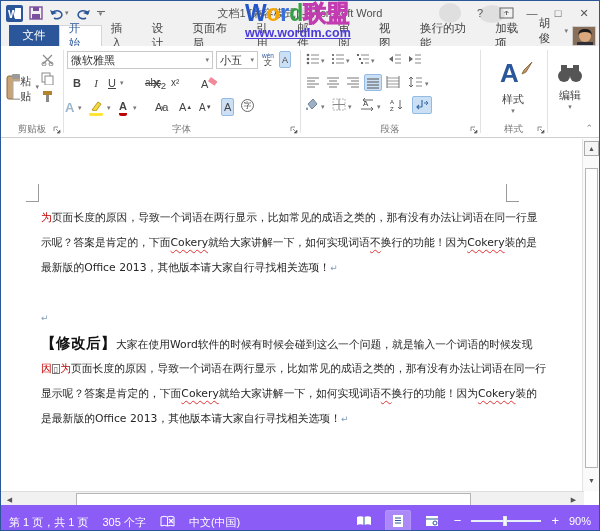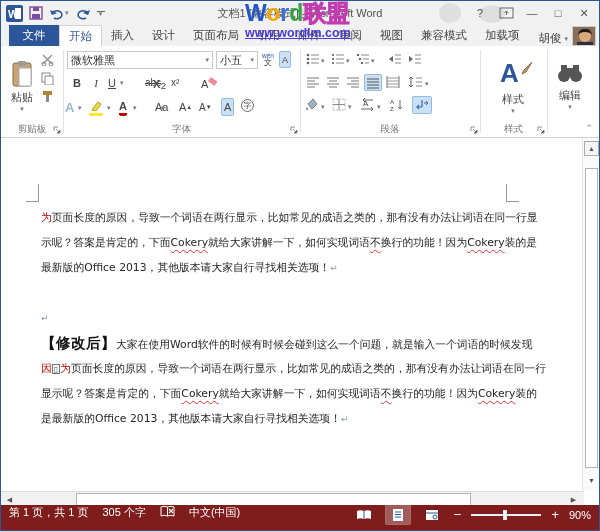--- a/index.html
+++ b/index.html
@@ -62,21 +62,21 @@
   .pmark { color:#7f9db9; font-size:9px; }
   .nbm { color:#555; font-size:8px; border:1px solid #777; padding:0 1px; line-height:9px; display:inline-block; height:10px; }
   
   .vscroll { position:absolute; right:0; top:0; width:17px; height:352px; background:#fafafa; border-left:1px solid #e3e3e3; }
   .sbtn { position:absolute; left:1px; width:15px; height:15px; background:#f5f5f5; border:1px solid #ababab; display:flex; align-items:center; justify-content:center; font-size:7px; color:#555; }
   .vthumb { position:absolute; left:2px; top:29px; width:13px; height:300px; background:#fdfdfd; border:1px solid #b5b5b5; }
   .hscroll { position:absolute; left:0; bottom:-16px; width:583px; height:16px; background:#f1f1f1; border-top:1px solid #dcdcdc; }
   .hbtn { position:absolute; top:1px; width:15px; height:14px; display:flex; align-items:center; justify-content:center; font-size:7px; color:#555; }
   .hthumb { position:absolute; left:75px; top:1px; width:395px; height:13px; background:#fefefe; border:1px solid #b5b5b5; }
   
-  .statusbar { position:absolute; left:0; bottom:0; width:100%; height:25px; background:#7f1d1d; color:#fff; display:flex; align-items:flex-start; font-size:11px; }
+  .statusbar { position:absolute; left:0; bottom:0; width:100%; height:25px; background:#8b5cf6; color:#fff; display:flex; align-items:flex-end; font-size:11px; }
   .sleft { display:flex; align-items:center; gap:14px; padding-left:8px; }
   .sright { margin-left:auto; display:flex; align-items:center; gap:10px; padding-right:8px; }
   .vbtn { width:24px; height:19px; display:flex; align-items:center; justify-content:center; border-radius:1px; }
   .vbtn.on { background:rgba(255,255,255,.28); outline:1px solid rgba(255,255,255,.35); }
   .ztrack { position:relative; width:70px; height:2px; background:#e8eef7; }
   .zthumb { position:absolute; left:45%; top:-4px; width:4px; height:10px; background:#f4f7fb; border:1px solid #dfe6f0; }
   .zlabel { font-size:11px; }
 </style>
 </head>
 <body>
@@ -143,42 +143,42 @@
   <div class="tabrow">
     <div class="file-tab">文件</div>
     <div class="tab selected">开始</div>
     <div class="tab">插入</div>
     <div class="tab">设计</div>
     <div class="tab">页面布局</div>
     <div class="tab">引用</div>
     <div class="tab">邮件</div>
     <div class="tab">审阅</div>
     <div class="tab">视图</div>
-    <div class="tab">兼容模式</div>
+    <div class="tab">换行的功能</div>
     <div class="tab">加载项</div>
     <div class="user-chip">
         <span>胡俊</span>
         <span class="caret">▾</span>
       </div>
     <div class="avatar"><svg width="24" height="20">
           <rect width="24" height="20" fill="#8a6f58"></rect>
           <circle cx="12" cy="9" r="6" fill="#d9a87c"></circle>
           <path d="M5,8 Q6,1 12,2 Q18,1 19,8 L17,6 Q12,4 7,6 Z" fill="#1c1c1c"></path>
           <rect x="4" y="15" width="16" height="5" fill="#2e2e38"></rect>
         </svg></div>
   </div>
 
   <div class="ribbon">
     <div class="gsep" style="left:62px"></div>
     <div class="gsep" style="left:299px"></div>
     <div class="gsep" style="left:479px"></div>
     <div class="gsep" style="left:546px"></div>
 
     <div class="group" style="left:0;width:62px">
-      <div class="rbtn" style="position:absolute;left:4px;top:6px;width:34px;height:70px;flex-direction:column">
+      <div class="rbtn" style="position:absolute;left:4px;top:6px;width:34px;height:70px;flex-direction:row">
         <svg width="22" height="26">
             <rect x="2" y="2" width="18" height="23" rx="2" fill="#c9a477" stroke="#8d6b43"></rect>
             <rect x="7" y="0" width="8" height="5" rx="1" fill="#9a9a9a"></rect>
             <rect x="8" y="7" width="12" height="18" fill="#fff" stroke="#aaa"></rect>
           </svg>
         <span style="font-size:11px;margin-top:3px">粘贴</span>
         <span class="caret">▾</span>
       </div>
       <span class="rbtn" style="position:absolute;left:40px;top:8px">
           <svg width="14" height="12">

